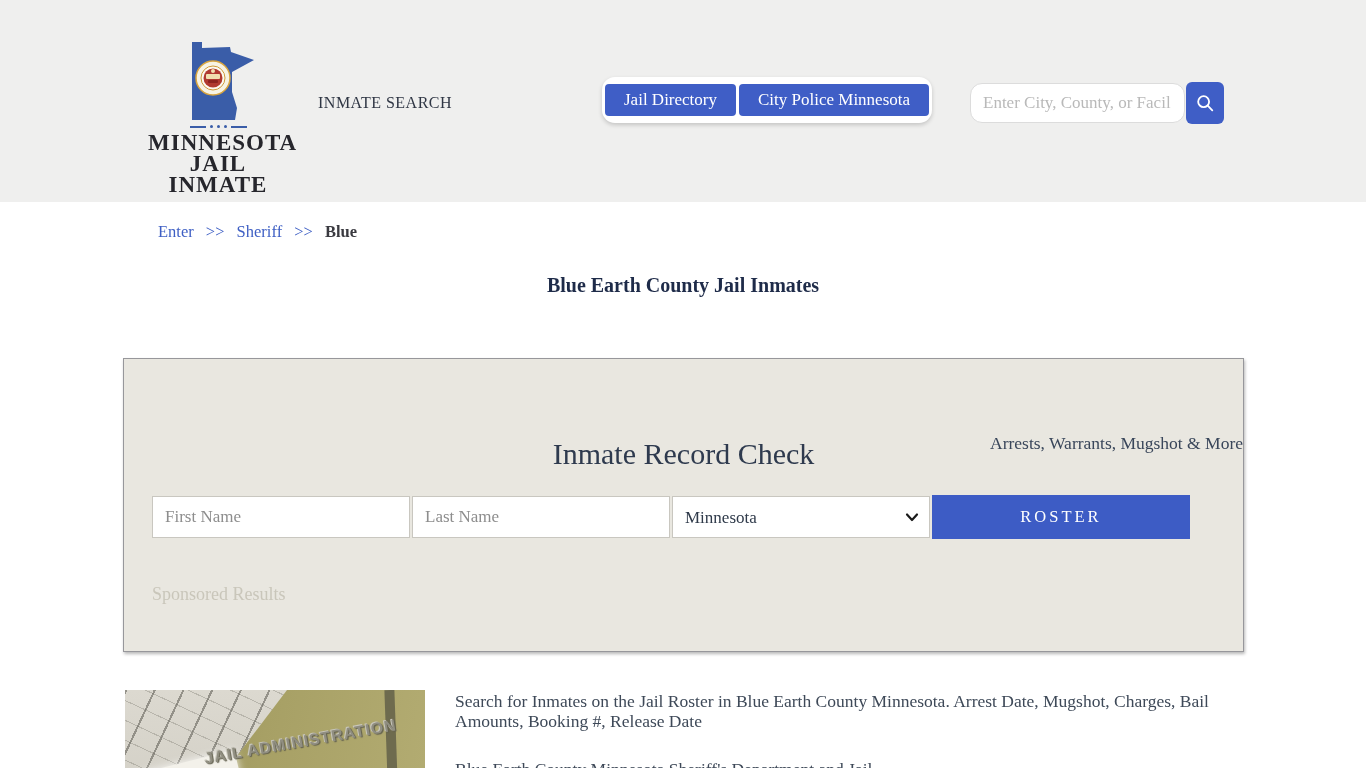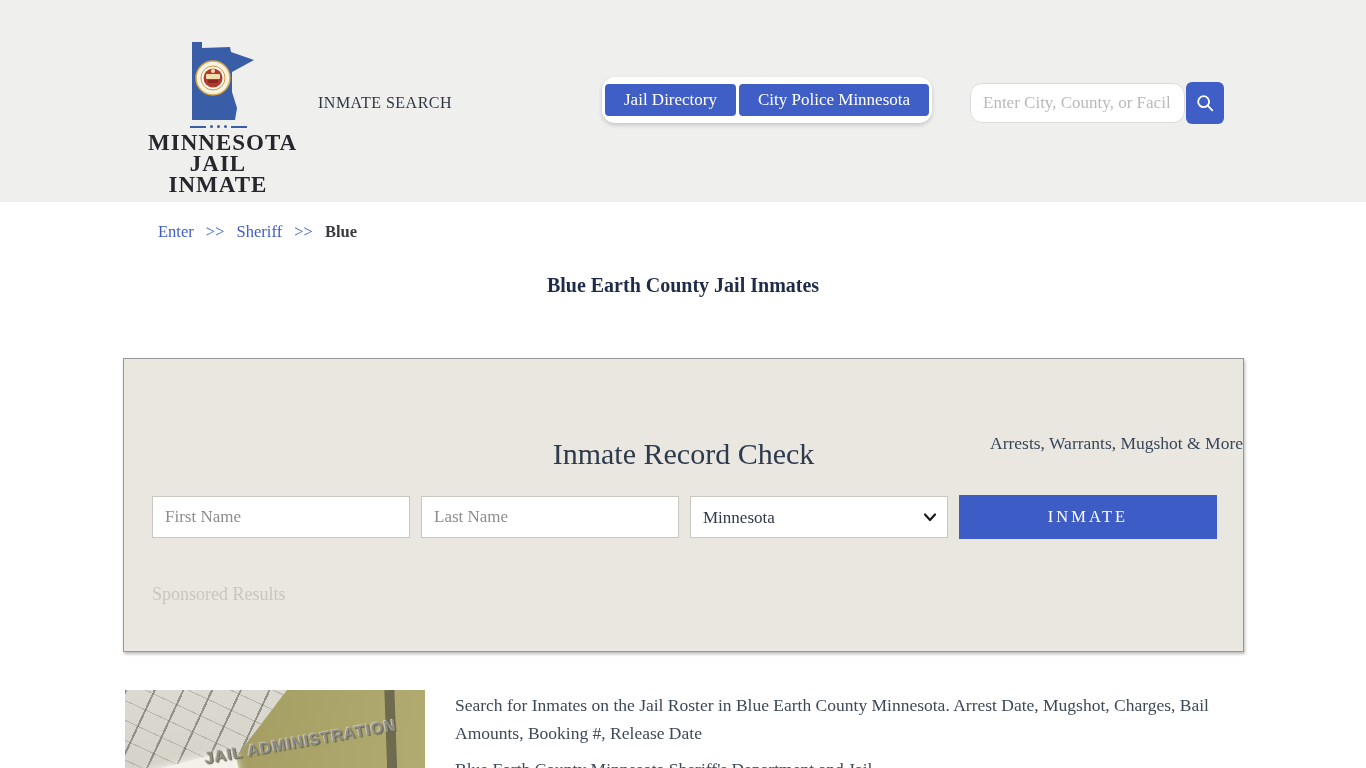--- a/index.html
+++ b/index.html
@@ -39,21 +39,21 @@
 
   
   .page-title { position:absolute; left:0; top:274px; width:1366px; text-align:center;
                 font-size:20px; font-weight:bold; color:#1e2b49; }
 
   
   .panel { position:absolute; left:123px; top:358px; width:1121px; height:294px; background:#e9e7e0;
            border:1px solid #97979b; box-shadow:1px 2px 3px rgba(0,0,0,0.28); }
   .panel-title { position:absolute; top:38px; width:100%; text-align:center; font-size:30px; color:#2e3a4e;margin-top:40px; }
   .panel-sub { position:absolute; top:74px; width:100%; text-align:right; font-size:17.5px; color:#39465a; }
-  .form-row { position:absolute; top:136px; left:28px; display:flex; gap:11px; align-items:center; }
+  .form-row { position:absolute; top:136px; left:28px; display:flex; gap:2px; align-items:center; }
   .form-row input { width:258px; height:42px; border:1px solid #c9c7c0; background:#ffffff; padding:0 12px;
                     font-family:"Liberation Serif", serif; font-size:17px; color:#444; }
   .form-row input::placeholder { color:#8d8d8d; }
   .select-wrap { position:relative; width:258px; height:42px; }
   .select-wrap select { width:258px; height:42px; border:1px solid #c9c7c0; background:#ffffff; padding:0 12px;
                         font-family:"Liberation Serif", serif; font-size:17px; color:#2f3a4a;
                         -webkit-appearance:none; appearance:none; border-radius:0; cursor:pointer; }
   .select-chevron { position:absolute; right:10px; top:13px; pointer-events:none; }
   .search-btn { width:258px; height:44px; background:#3d5cc5; color:#ffffff; border:none;
                 font-family:"Liberation Serif", serif; font-size:16.5px; letter-spacing:3px; cursor:pointer; }
@@ -70,21 +70,21 @@
         linear-gradient(#dcd9d0,#cfccc2); }
   .photo .light { position:absolute; left:-6px; top:74px; width:120px; height:26px; background:#f3f1ea;
       transform:rotate(-14deg); box-shadow:0 0 8px rgba(255,255,255,0.8); }
   .photo .band { position:absolute; left:84px; top:92px; width:240px; height:24px; background:linear-gradient(#93938c,#82827b);
       transform:rotate(-7deg); }
   .photo .caption { position:absolute; left:78px; top:40px; width:230px; transform:rotate(-10deg);
       font-family:"Liberation Sans", sans-serif; font-weight:bold; font-size:16px; letter-spacing:1px;
       color:#908e81; text-shadow:1px 1px 1px #63614f, -1px -1px 0 #c8c6bb; white-space:nowrap; }
   .photo .pillar { position:absolute; right:28px; top:0; width:10px; height:100%; background:#6e6b4e; transform:rotate(-2deg); }
 
-  .blurb { position:absolute; left:455px; top:691px; width:790px; font-size:17.5px; line-height:28px; color:#3e4958; }
+  .blurb { position:absolute; left:455px; top:691px; width:790px; font-size:17.5px; line-height:20px; color:#3e4958; }
   .blurb2 { position:absolute; left:455px; top:757px; width:790px; font-size:17.5px; line-height:24px; color:#3e4958; }
 </style>
 </head>
 <body>
 
 <div class="page">
 
   <div class="header">
 
     <div class="logo">
@@ -144,21 +144,21 @@
       <input type="text" placeholder="First Name" style="">
       <input type="text" placeholder="Last Name" style="">
       <div class="select-wrap">
         <select>
           <option>Minnesota</option>
         </select>
         <svg class="select-chevron" width="16" height="16" viewBox="0 0 16 16">
           <polyline points="3,5.5 8,11 13,5.5" fill="none" stroke="#1a1a1a" stroke-width="2.2" stroke-linecap="round" stroke-linejoin="round"></polyline>
         </svg>
       </div>
-      <button class="search-btn">INMATE</button>
+      <button class="search-btn">ROSTER</button>
     </div>
 
     <div class="sponsored">Sponsored Results</div>
   </div>
 
   <div class="photo">
     <div class="wall"></div>
     <div class="pillar"></div>
     <div class="band"></div>
 

